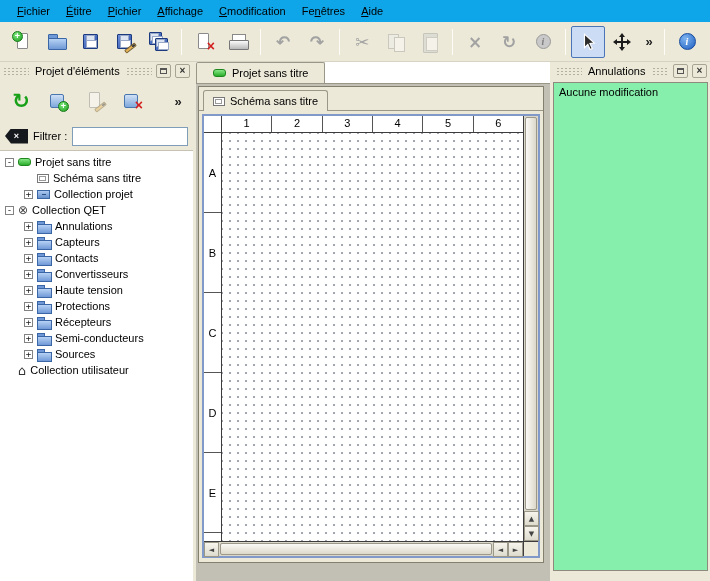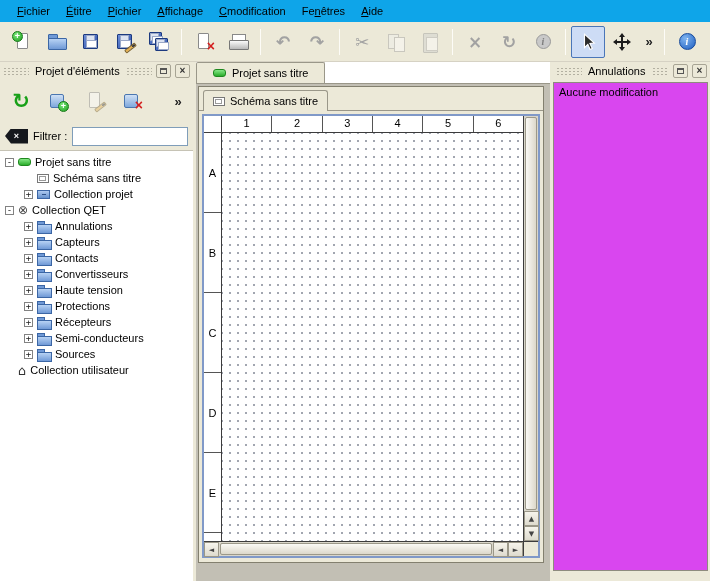--- a/index.html
+++ b/index.html
@@ -126,21 +126,21 @@
   .corner-br{grid-area:3/3/4/4;background:#ece9d8;border-top:1px solid #3c3c3c;border-left:1px solid #3c3c3c}
   .sbtn{width:15px;height:15px;flex:none;display:flex;align-items:center;justify-content:center;
         background:linear-gradient(#f6f4ec,#dedbce);border:1px solid #9b9889;font-size:7px;color:#444;
         font-family:"DejaVu Sans",sans-serif}
   .vtrack{flex:1;position:relative}
   .htrack{flex:1;position:relative}
   .vslider{position:absolute;left:1px;right:1px;top:1px;bottom:1px;background:linear-gradient(90deg,#fbfaf6,#dcd8ca);border:1px solid #9b9889;border-radius:2px}
   .hslider{position:absolute;top:1px;bottom:1px;left:1px;right:1px;background:linear-gradient(#fbfaf6,#dcd8ca);border:1px solid #9b9889;border-radius:2px}
 
   
-  .undo-list{flex:1;margin:2px 2px 10px 0;background:#d946ef;border:1px solid #8e8b7e;padding:3px 5px;overflow:hidden}
+  .undo-list{flex:1;margin:2px 2px 10px 0;background:#86efac;border:1px solid #8e8b7e;padding:3px 5px;overflow:hidden}
 </style>
 </head>
 <body>
 
 <div class="app">
 
   <div class="menubar">
     <div class="menu-item"><span></span><span class="mkey">F</span><span>ichier</span></div>
     <div class="menu-item"><span></span><span class="mkey">É</span><span>titre</span></div>
     <div class="menu-item"><span></span><span class="mkey">P</span><span>ichier</span></div>

